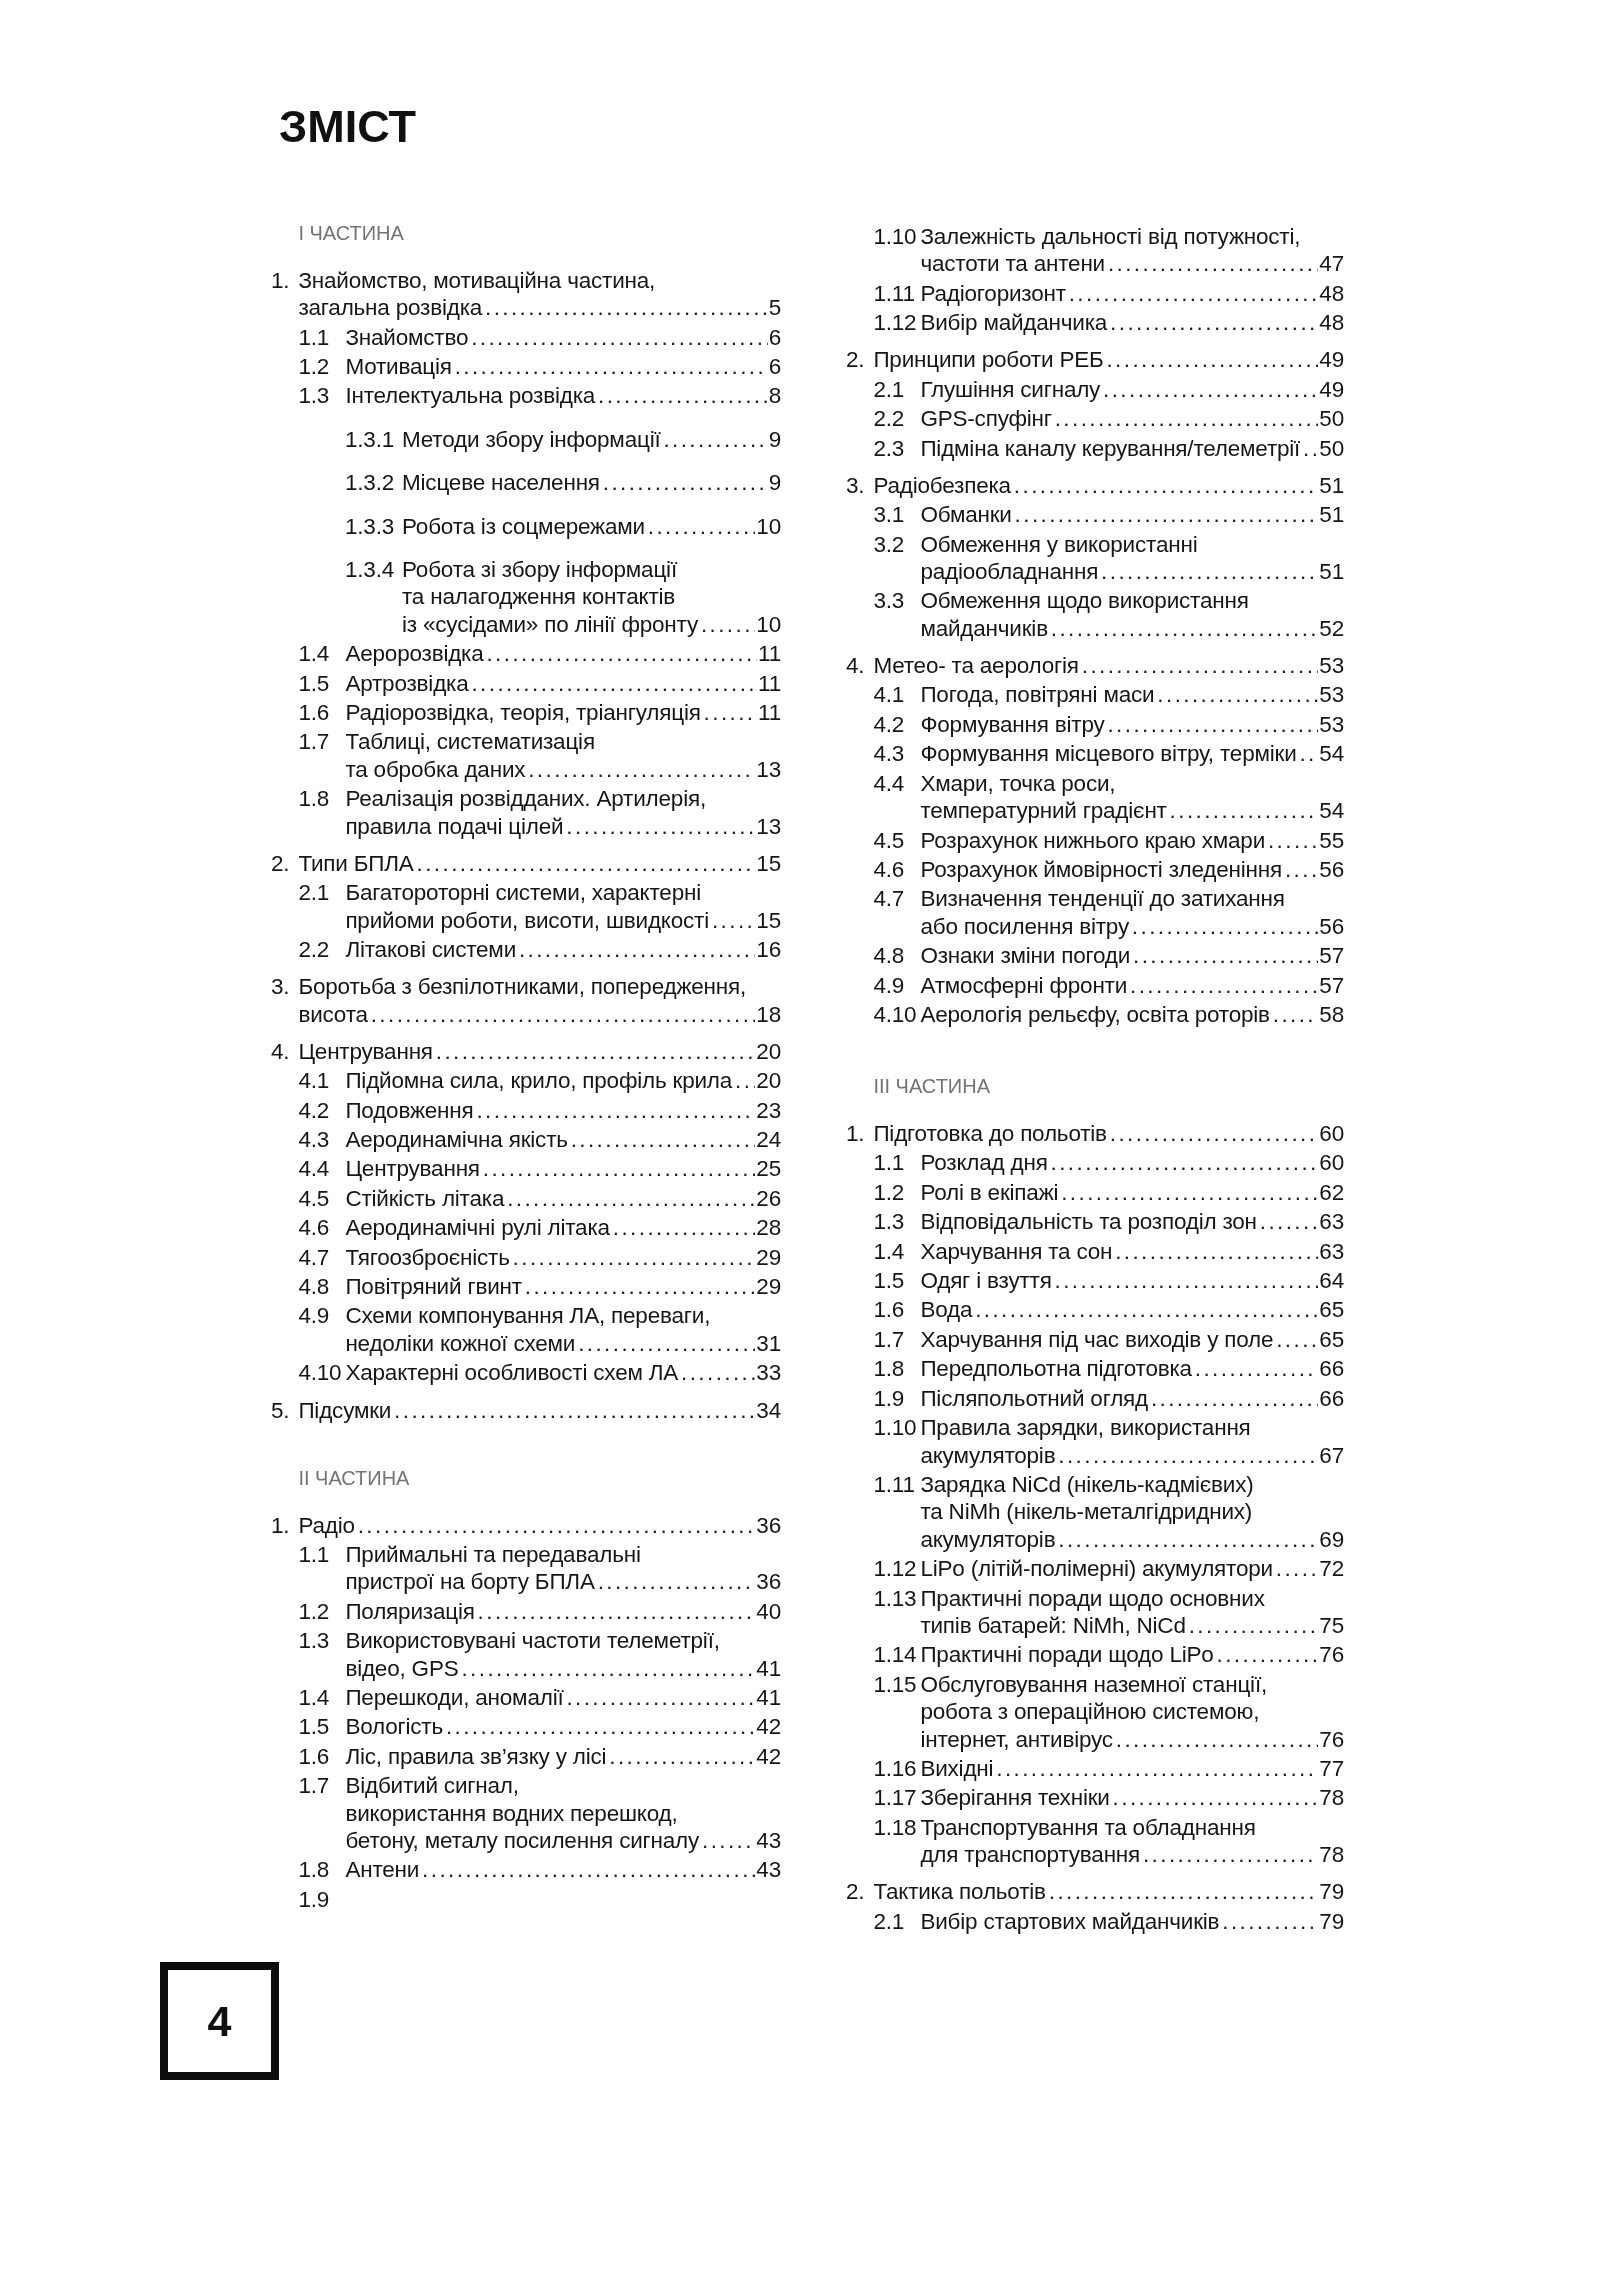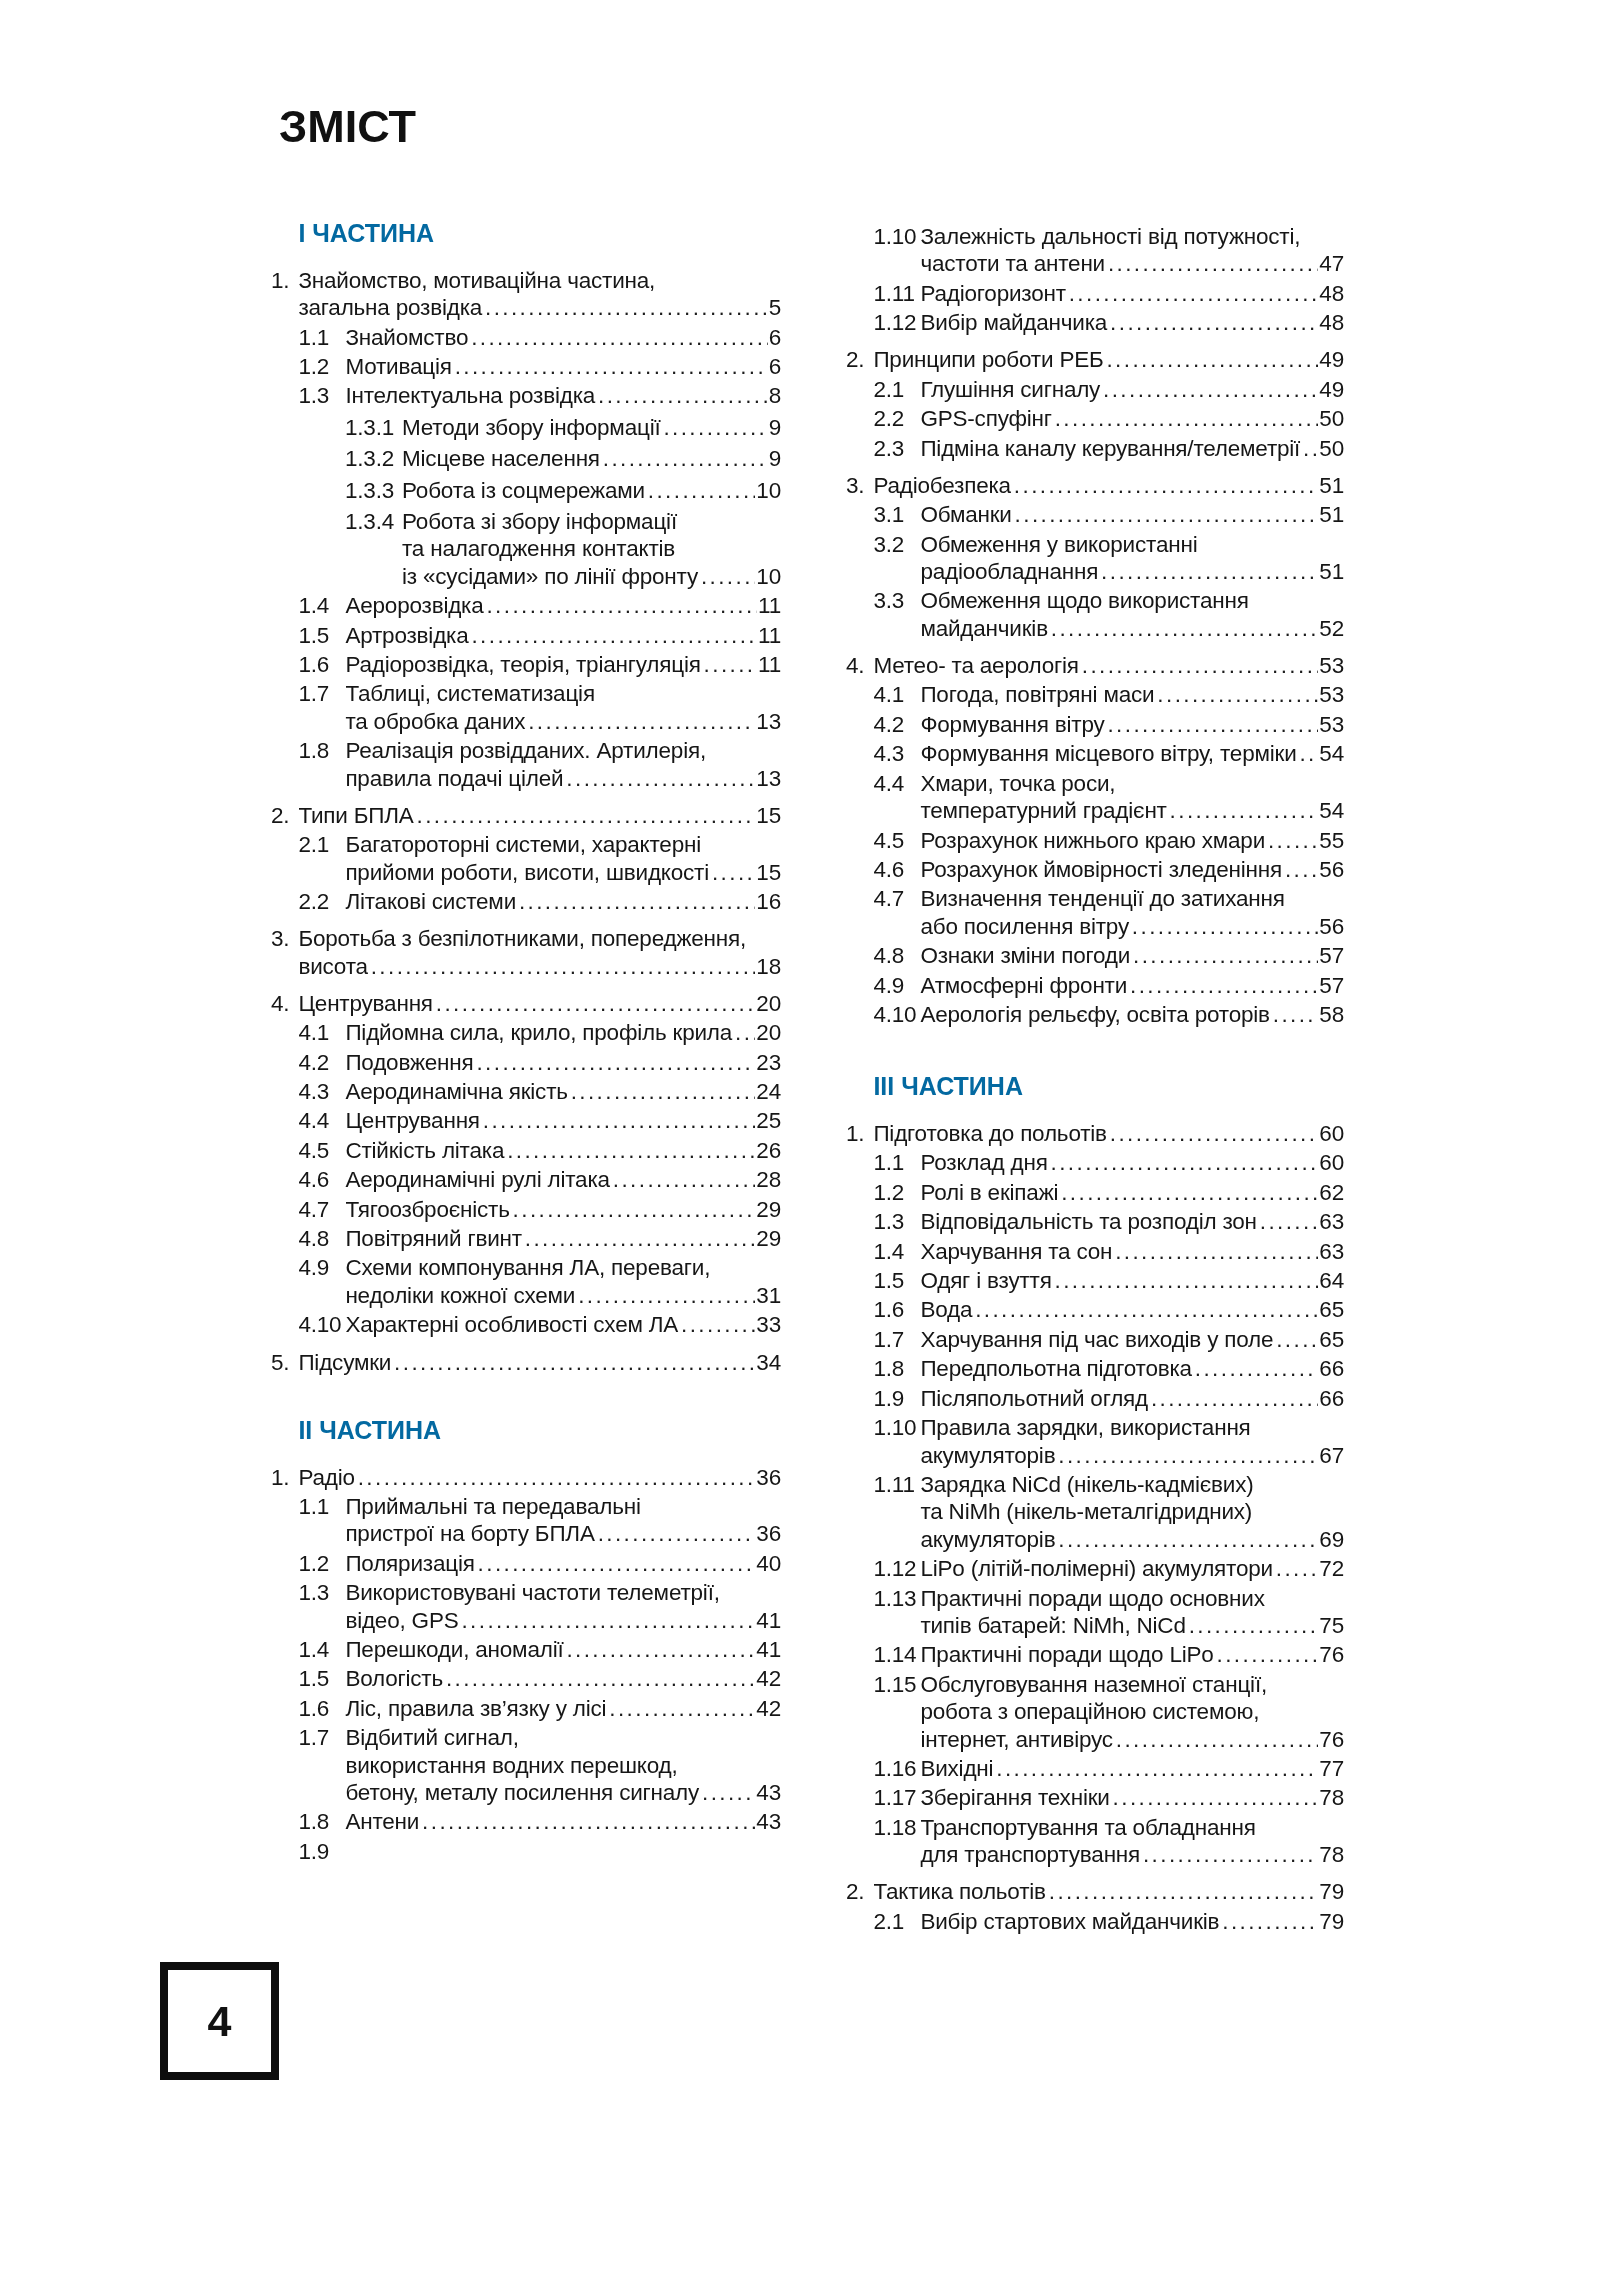--- a/index.html
+++ b/index.html
@@ -10,29 +10,29 @@
   }
   .page-title{
     position:absolute;left:279px;top:101px;margin:0;
     font-size:45px;font-weight:700;letter-spacing:0px;color:#111;
   }
   .col{position:absolute;}
   .col1{left:271px;top:216px;width:510px;}
   .col2{left:846px;top:221px;width:498px;}
   .section-heading{
     margin:0 0 15.7px 27.4px;
-    font-size:25px;font-weight:700;letter-spacing:0px;color:#0369a1;
+    font-size:20px;font-weight:400;letter-spacing:0px;color:#737373;
     line-height:35px;
   }
   .block + .block .section-heading{margin-top:37px;}
   .col2 .block:nth-child(2) .section-heading{margin-top:41px;}
   .entry{display:flex;font-size:22.5px;line-height:27.4px;letter-spacing:-0.2px;}
   .entry.l1{margin-top:9.8px;}
   .entry.l2{margin-top:2px;padding-left:27.4px;}
-  .entry.l3{margin-top:4px;padding-left:74px;}
+  .entry.l3{margin-top:16px;padding-left:74px;}
   .entry .num{flex:0 0 27.4px;white-space:nowrap;}
   .entry.l2 .num{flex:0 0 47px;}
   .entry.l3 .num{flex:0 0 57px;}
   .entry .body{flex:1;min-width:0;}
   .tline{white-space:nowrap;}
   .tline.last{display:flex;align-items:baseline;white-space:normal;}
   .tline.last .txt{white-space:nowrap;}
   .dots{
     flex:1;min-width:9.8px;overflow:hidden;white-space:nowrap;
     margin:0 1px 0 2.9px;letter-spacing:2.4px;color:#1c1c1c;

